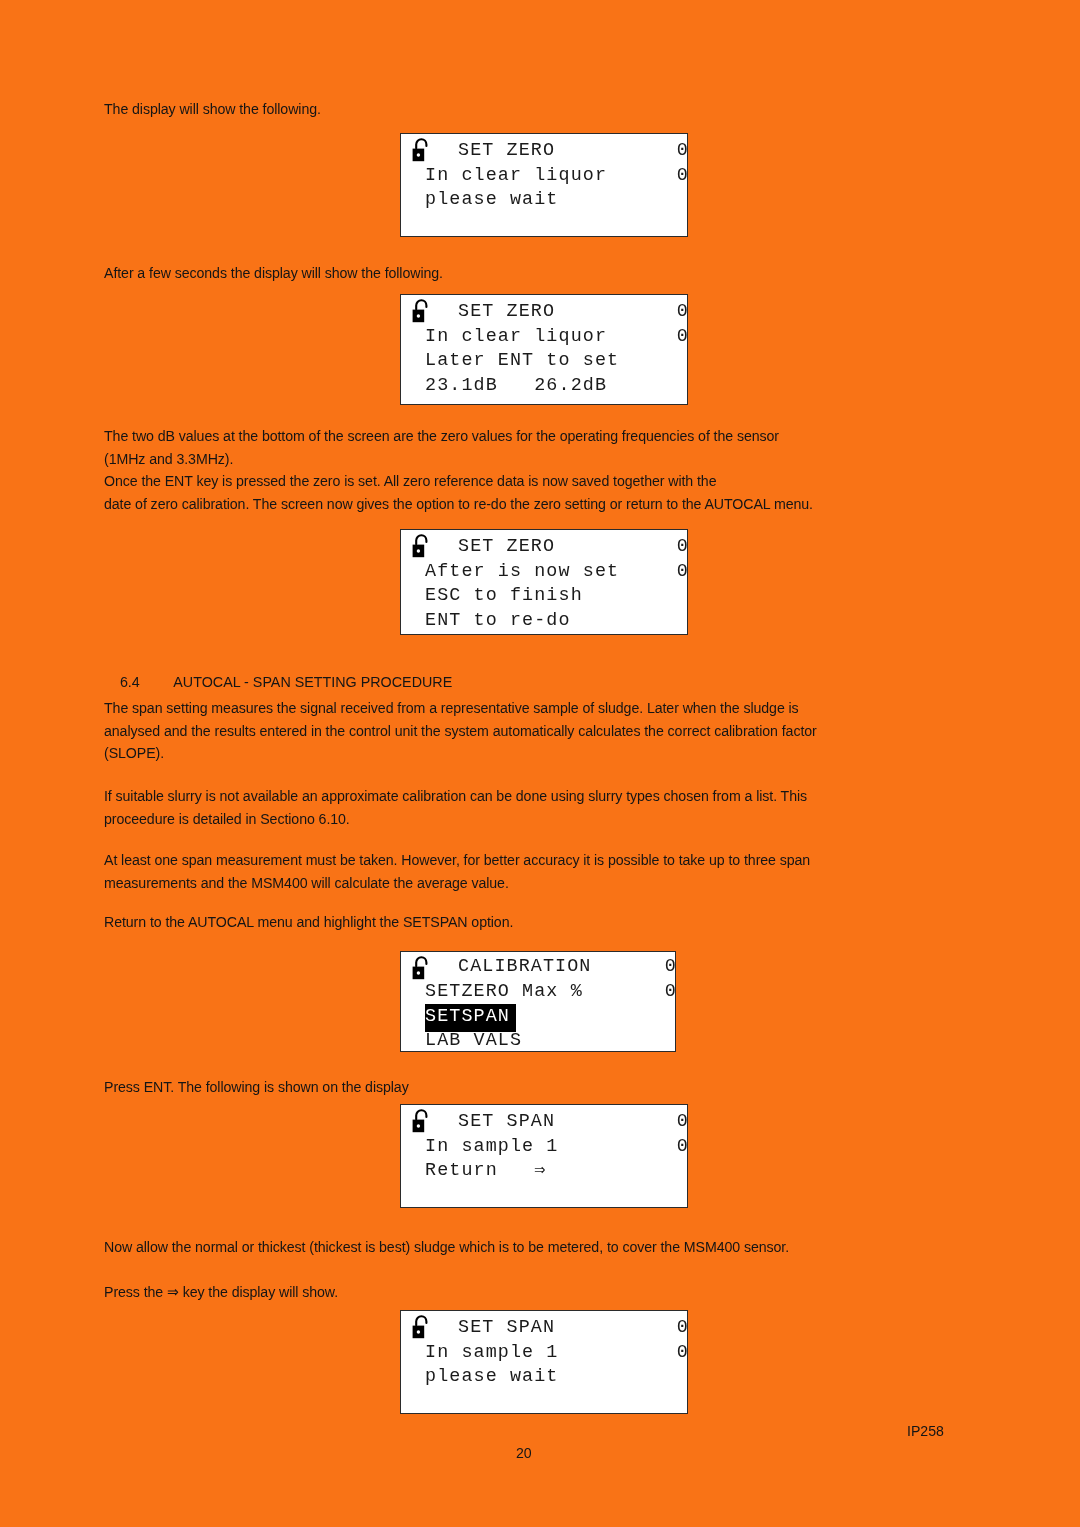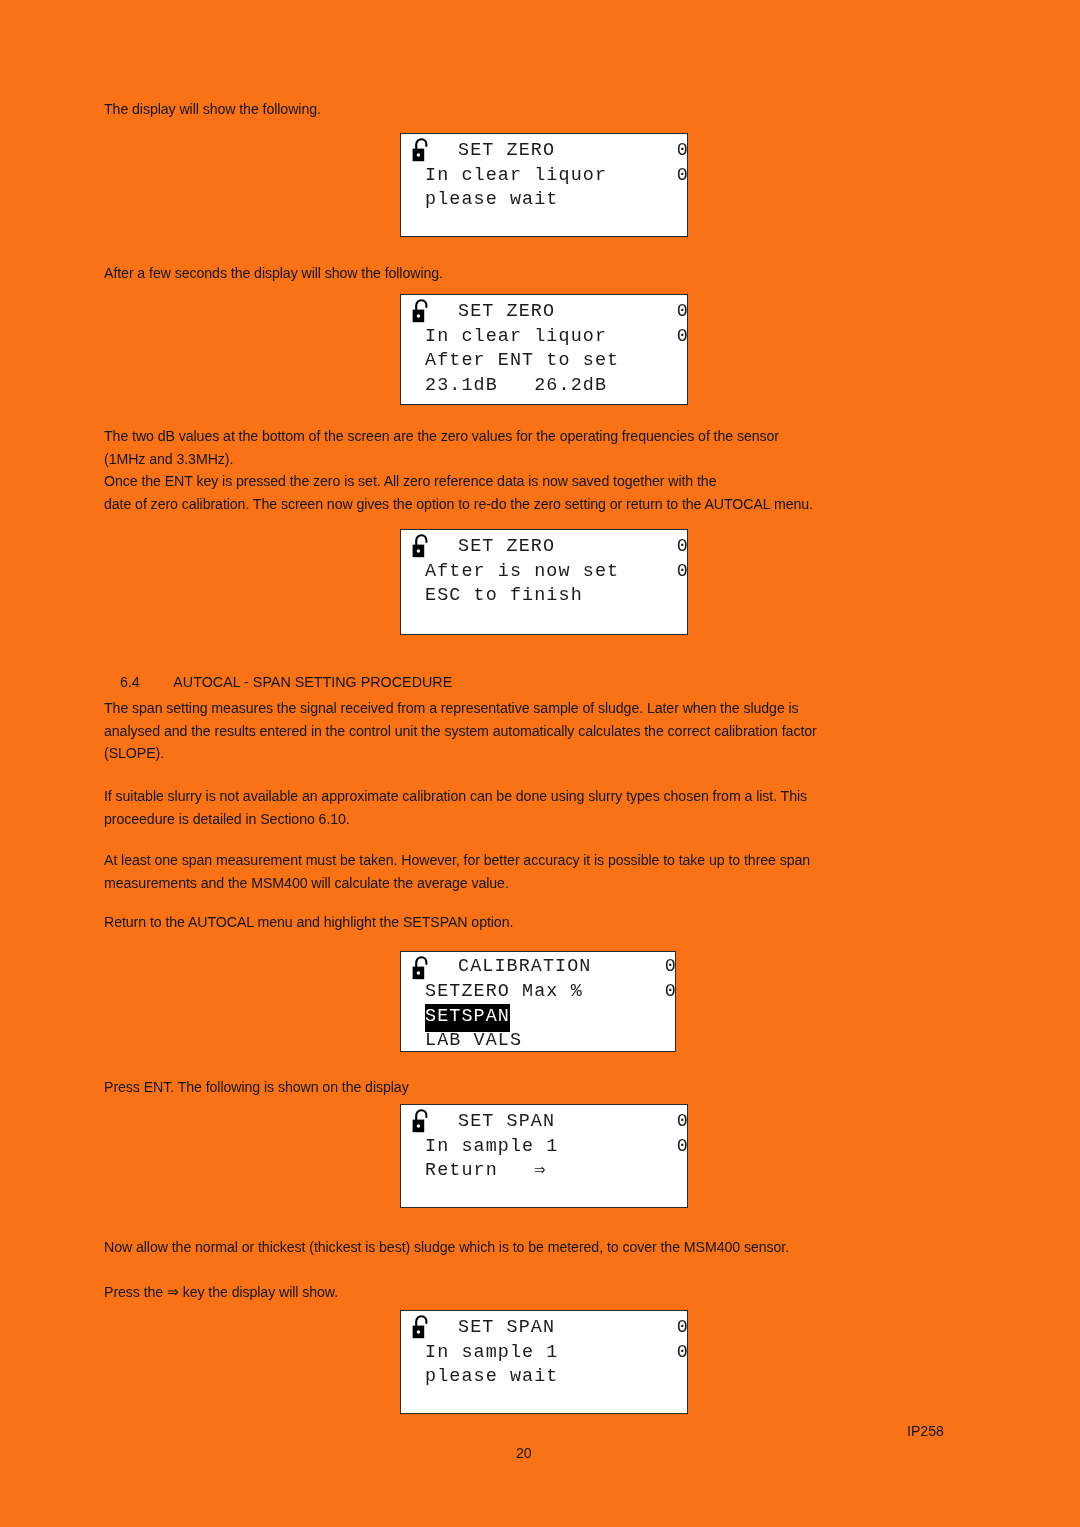--- a/index.html
+++ b/index.html
@@ -82,21 +82,21 @@
     right: -2px;
     top: 0;
     font-size: 18.4px;
   }
   .lcd-pad-top { height: 5px; }
 
   
   .invert {
     background: #000000;
     color: #ffffff;
-    padding: 1px 0 2px 0;
+    padding: 1px 6px 2px 0;
   }
 
   
   .padlock {
     position: absolute;
     left: 11px;
     top: 4px;
     width: 20px;
     height: 26px;
   }
@@ -168,21 +168,21 @@
       <div class="lcd-pad-top"></div>
       <div class="lcd-row">
         <span class="txt indent-title">SET ZERO</span>
         <span class="right">0</span>
       </div>
       <div class="lcd-row">
         <span class="txt">In clear liquor</span>
         <span class="right">0</span>
       </div>
       <div class="lcd-row">
-        <span class="txt">After ENT to set</span>
+        <span class="txt">Later ENT to set</span>
       </div>
       <div class="lcd-row">
         <span class="txt">23.1dB   26.2dB</span>
       </div>
     </div>
   </div>
 
   <div class="prose" style="top:425px;">
     <p>The two dB values at the bottom of the screen are the zero values for the operating frequencies of the sensor</p>
     <p>(1MHz and 3.3MHz).</p>
@@ -202,20 +202,23 @@
         <span class="txt indent-title">SET ZERO</span>
         <span class="right">0</span>
       </div>
       <div class="lcd-row">
         <span class="txt">After is now set</span>
         <span class="right">0</span>
       </div>
       <div class="lcd-row">
         <span class="txt">ESC to finish</span>
       </div>
+      <div class="lcd-row">
+        <span class="txt">ENT to re-do</span>
+      </div>
     </div>
   </div>
 
   <div class="heading" style="top:652px;">
     <span>6.4</span><span style="display:inline-block;width:36px;"></span><span>AUTOCAL - SPAN SETTING PROCEDURE</span>
   </div>
 
   <div class="prose" style="top:697px;">
     <p>The span setting measures the signal received from a representative sample of sludge. Later when the sludge is</p>
     <p>analysed and the results entered in the control unit the system automatically calculates the correct calibration factor</p>

